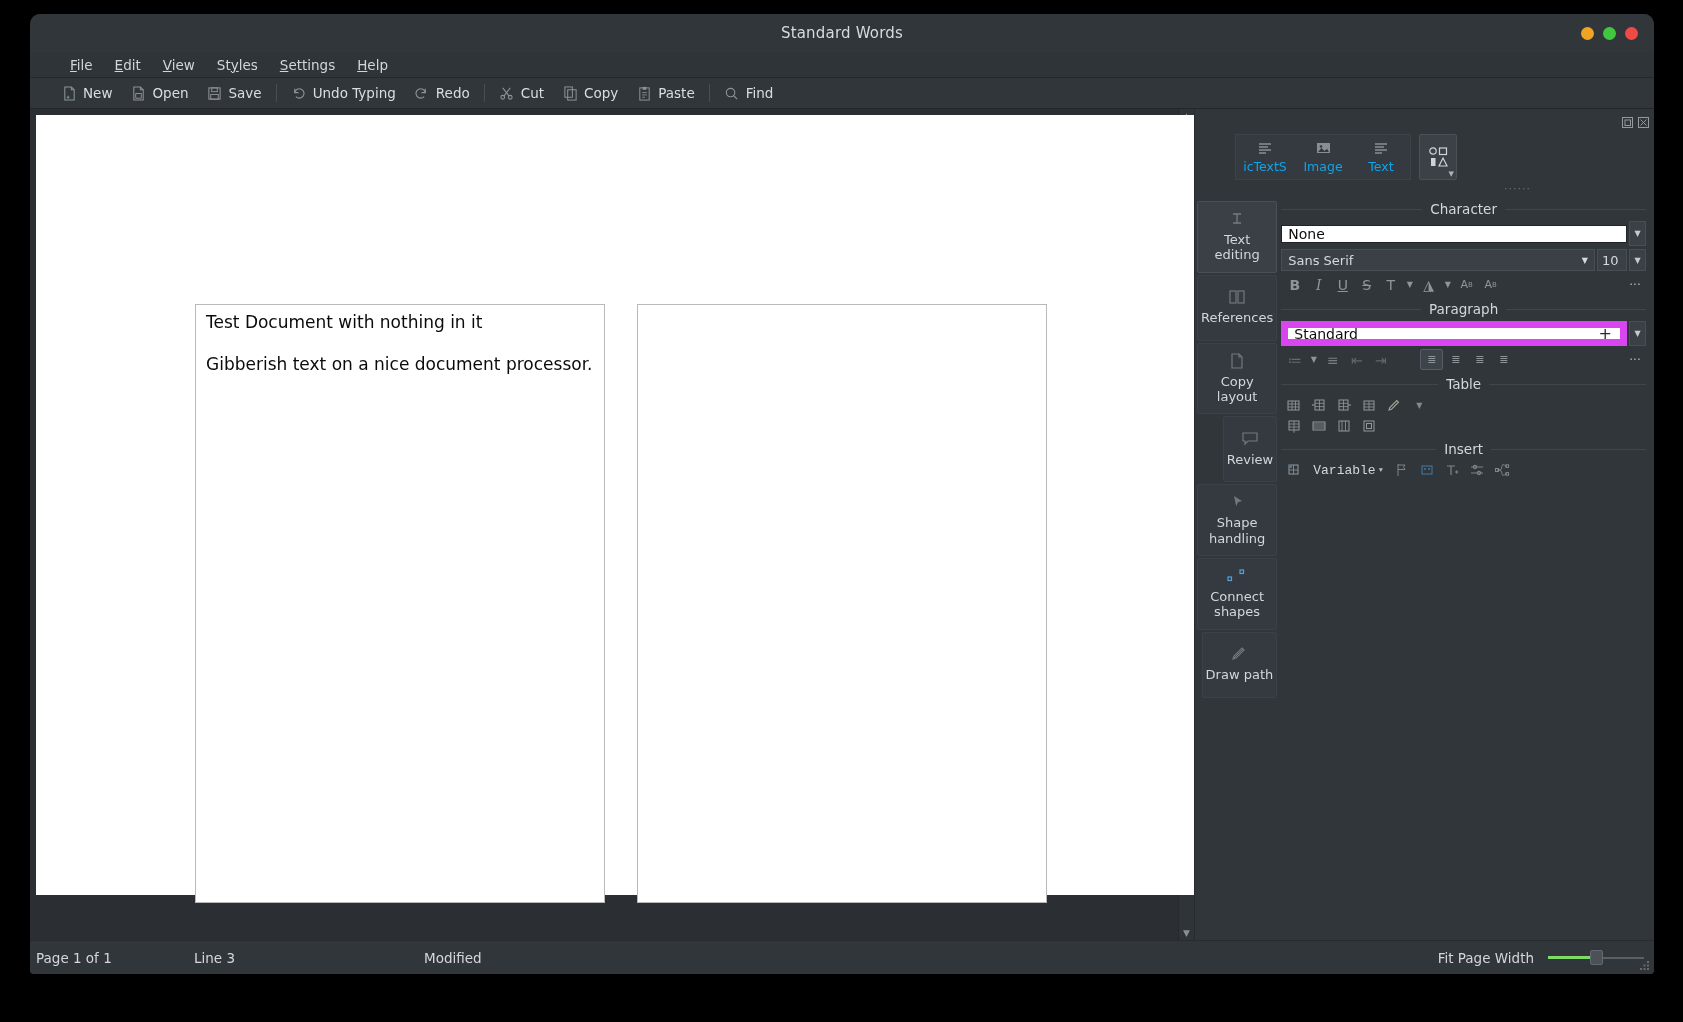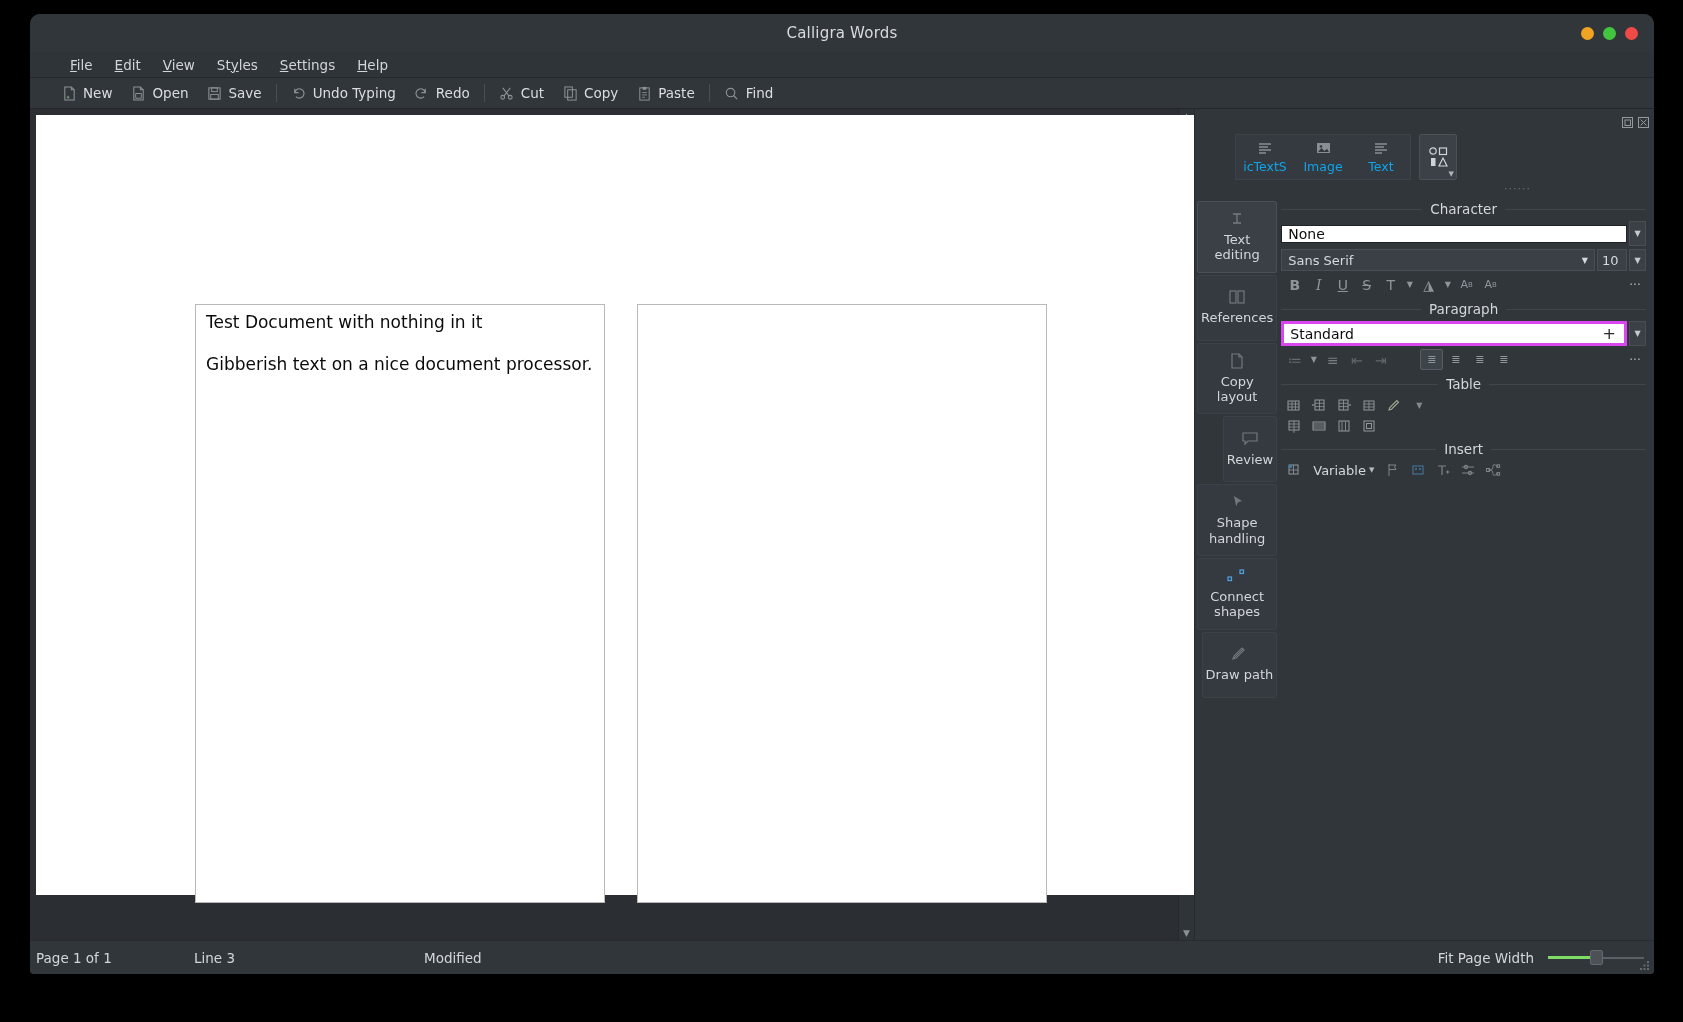--- a/index.html
+++ b/index.html
@@ -196,27 +196,27 @@
   .fbtn {
     width: 23px; height: 21px; display: flex; align-items: center; justify-content: center;
     color: #8f959b; font-size: 14px; border-radius: 2px; cursor: default;
   }
   .fbtn.on { background: #3d444a; border: 1px solid #565d64; }
   .fbtn.tiny { width: 13px; font-size: 8px; }
   .fmtrow .spacer { flex: 1 1 auto; }
   .dotbtn { width: 22px; height: 18px; color: #b7bbc0; font-size: 12px; display: flex; align-items: center; justify-content: center; }
   .parainput {
     flex: 1 1 auto; height: 25px; background: #fff; color: #0c0c0c;
-    border: 3px solid #d946ef; font-size: 14px; padding: 0 6px;
+    border: 7px solid #d946ef; font-size: 14px; padding: 0 6px;
     display: flex; align-items: center; justify-content: space-between;
   }
   .plusic { color: #2a2a2a; font-size: 16px; padding-right: 2px; }
   .tblrow { display: flex; align-items: center; gap: 7px; padding-left: 4px; margin-bottom: 3px; }
   .tbtnsq { width: 18px; height: 18px; display: flex; align-items: center; justify-content: center; opacity: .62; }
-  .insrow { display: flex; align-items: center; gap: 7px; padding-left: 4px; }
+  .insrow { display: flex; align-items: center; gap: 7px; padding-left: 4px; font-family: Liberation Mono, monospace; }
   .varbtn { display: flex; align-items: center; gap: 3px; color: #d3d6da; font-size: 13px; padding: 1px 3px; }
   
   .statusbar {
     height: 34px; flex: 0 0 34px;
     background: #31363b; display: flex; align-items: center;
     color: #d4d7db; font-size: 13.5px;
     border-top: 1px solid #282c30;
     padding-left: 4px; position: relative;
   }
   .sb-page { width: 160px; padding-left: 2px; }
@@ -228,21 +228,21 @@
   .zfill { position: absolute; left: 0; width: 45px; height: 3px; background: #7ddb66; }
   .zthumb { position: absolute; left: 42px; width: 13px; height: 15px; background: #4b5157; border: 1px solid #636970; border-radius: 2px; }
   .sizegrip { position: absolute; right: 3px; bottom: 2px; width: 13px; height: 13px; opacity: .4; }
 </style>
 </head>
 <body>
 
 <div class="window">
 
   <div class="titlebar">
-    <div class="title">Calligra Words</div>
+    <div class="title">Standard Words</div>
     <div class="wbtns">
       <div class="wbtn min"></div>
       <div class="wbtn max"></div>
       <div class="wbtn cls"></div>
     </div>
   </div>
 
   <div class="menubar">
     <div class="menuitem"><u>F</u>ile</div>
     <div class="menuitem"><u>E</u>dit</div>

